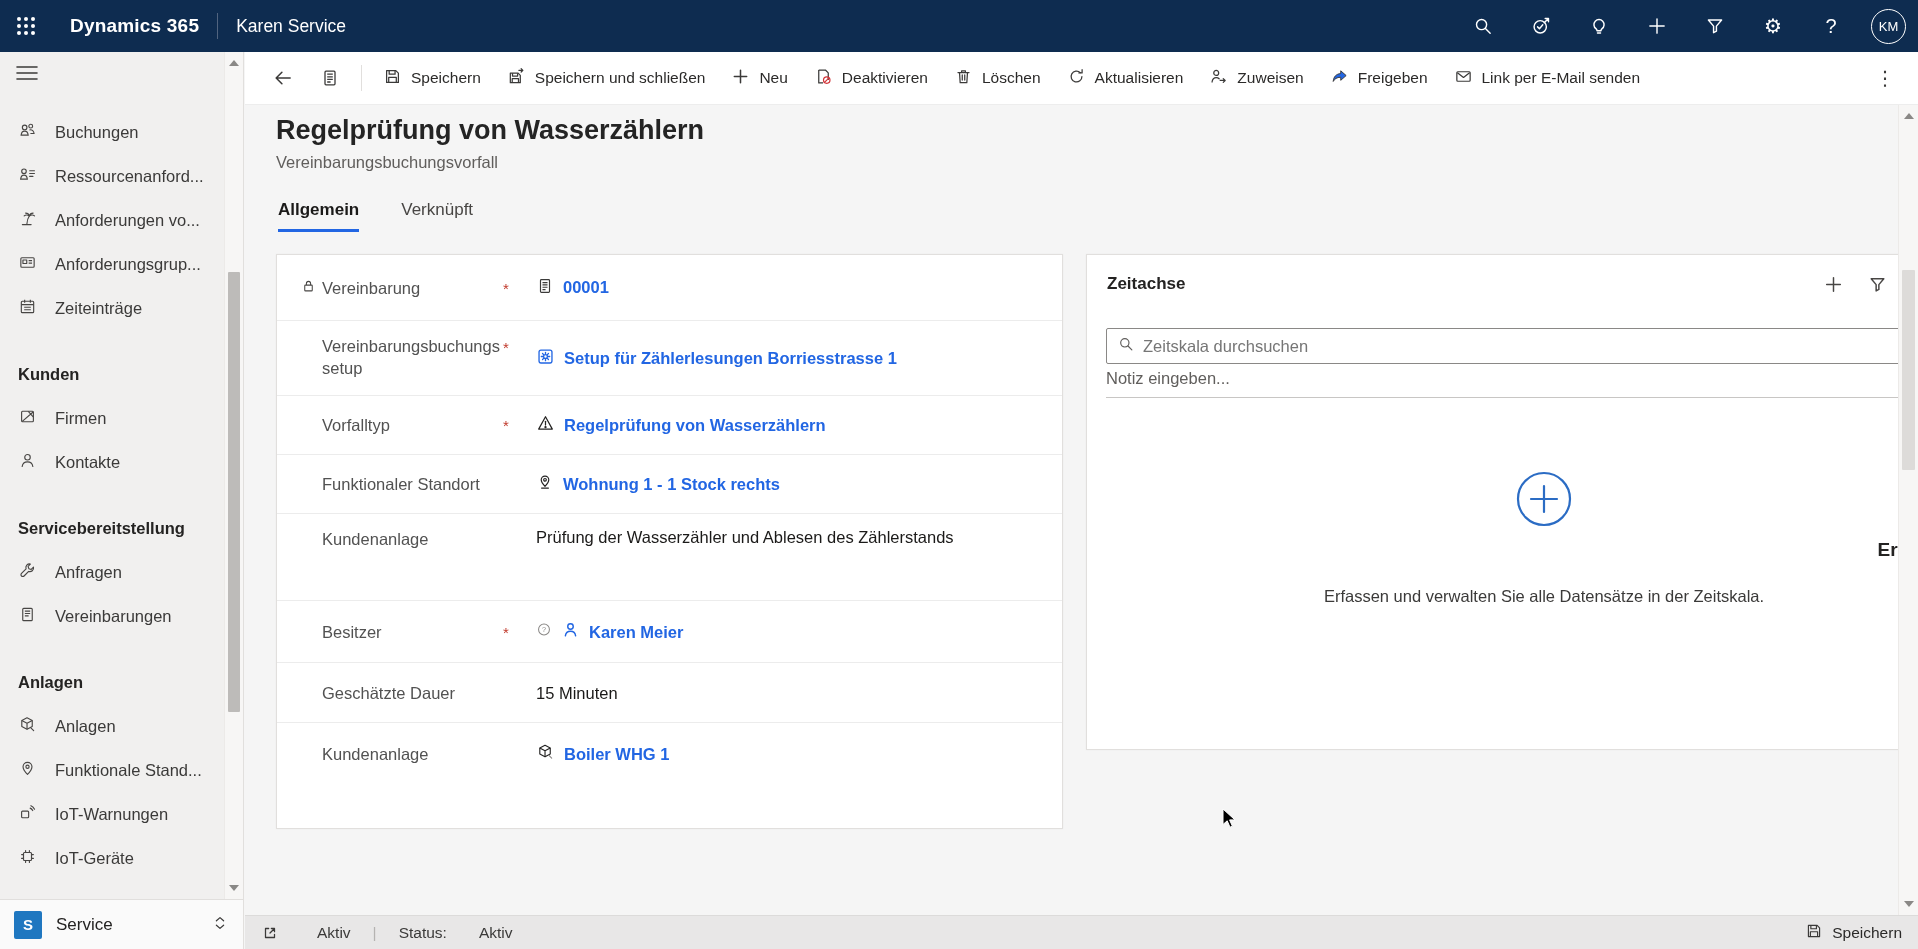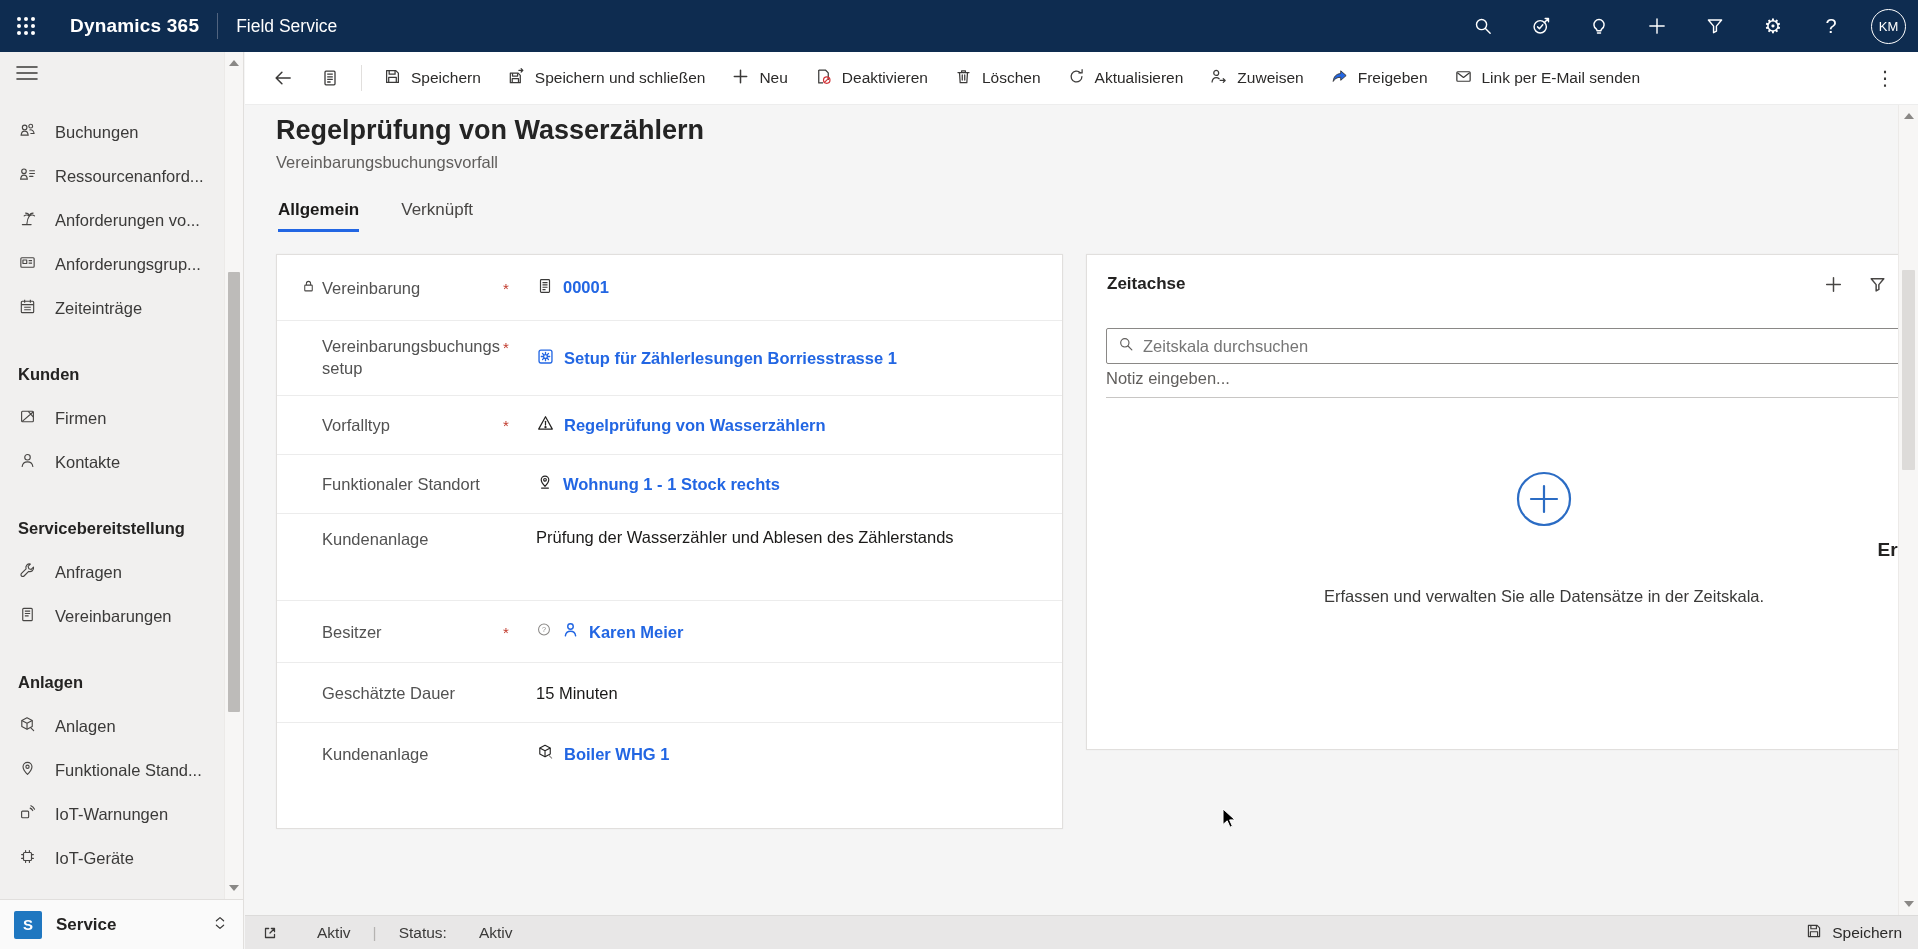--- a/index.html
+++ b/index.html
@@ -25,21 +25,21 @@
   .nav-item { display:flex; align-items:center; height:44px; padding-left:18px; gap:18px; color:#3b3a39; font-size:16.5px; cursor:pointer; }
   .nav-item svg { flex:0 0 auto; stroke:#484644; }
   .nav-header { height:44px; display:flex; align-items:center; padding-left:18px; font-size:16.5px; font-weight:bold; color:#242322; margin-top:22px; }
   .sb-scroll { position:absolute; right:0; top:0; width:19px; bottom:50px; background:#f7f6f5; border-left:1px solid #eceae8; }
   .sb-thumb { position:absolute; left:3px; right:3px; top:220px; height:440px; background:#bdbbb9; border-radius:1px; }
   .scroll-arrow { position:absolute; left:50%; transform:translateX(-50%); }
   .tri-up { width:0; height:0; border-left:5px solid transparent; border-right:5px solid transparent; border-bottom:6px solid #8a8886; }
   .tri-down { width:0; height:0; border-left:5px solid transparent; border-right:5px solid transparent; border-top:6px solid #8a8886; }
   .sb-footer { position:absolute; left:0; right:0; bottom:0; height:50px; background:#fafafa; border-top:1px solid #e1dfdd; display:flex; align-items:center; padding:0 14px; gap:14px; cursor:pointer; }
   .sb-badge { width:28px; height:28px; background:#1f77c0; color:#fff; font-size:15px; font-weight:bold; display:flex; align-items:center; justify-content:center; border-radius:2px; }
-  .sb-footer-label { font-size:17px; font-weight:bold; color:#242322; flex:1; }
+  .sb-footer-label { font-size:17px; font-weight:normal; color:#242322; flex:1; }
 
   
   .cmdbar { position:absolute; left:245px; top:52px; right:0; height:53px; background:#fff; display:flex; align-items:center; padding:0 10px 0 14px; border-bottom:1px solid #ededed; z-index:10; }
   .cmd-btn { display:flex; align-items:center; gap:9px; background:none; border:none; padding:0 13px; height:40px; font-size:15.5px; color:#2b2a29; cursor:pointer; font-family:inherit; }
   .cmd-btn svg { stroke:#3b3a39; }
   .cmd-sep { width:1px; height:26px; background:#e1dfdd; margin:0 8px; }
   .cmd-spacer { flex:1; }
   .cmd-overflow { font-size:20px; color:#3b3a39; letter-spacing:0; }
 
   
@@ -111,21 +111,21 @@
             <circle cx="4" cy="11" r="2"></circle>
             <circle cx="11" cy="11" r="2"></circle>
             <circle cx="18" cy="11" r="2"></circle>
             <circle cx="4" cy="18" r="2"></circle>
             <circle cx="11" cy="18" r="2"></circle>
             <circle cx="18" cy="18" r="2"></circle>
           </svg>
       </button>
       <span class="product">Dynamics 365</span>
       <span class="tb-divider"></span>
-      <span class="area">Field Service</span>
+      <span class="area">Karen Service</span>
     </div>
     <div class="tb-right">
       <button class="tb-btn">
         <svg width="22" height="22" viewBox="0 0 20 20" fill="none" stroke-width="1.3" stroke-linecap="round">
             <circle cx="8.7" cy="8.7" r="4.6"></circle>
             <path d="M12.2 12.2 16.5 16.5"></path>
           </svg>
       </button>
       <button class="tb-btn">
         <svg width="22" height="22" viewBox="0 0 20 20" fill="none" stroke-width="1.3" stroke-linecap="round" stroke-linejoin="round">

